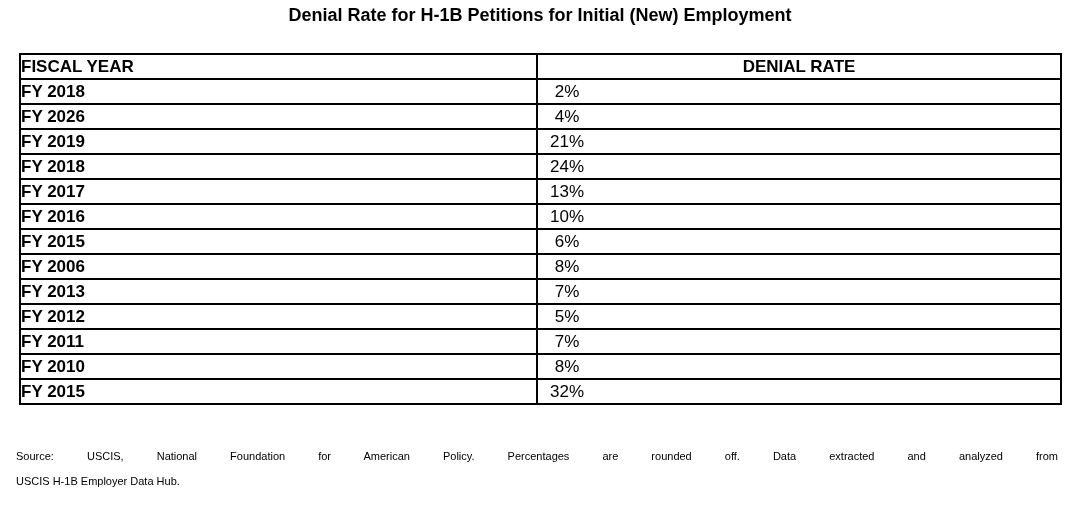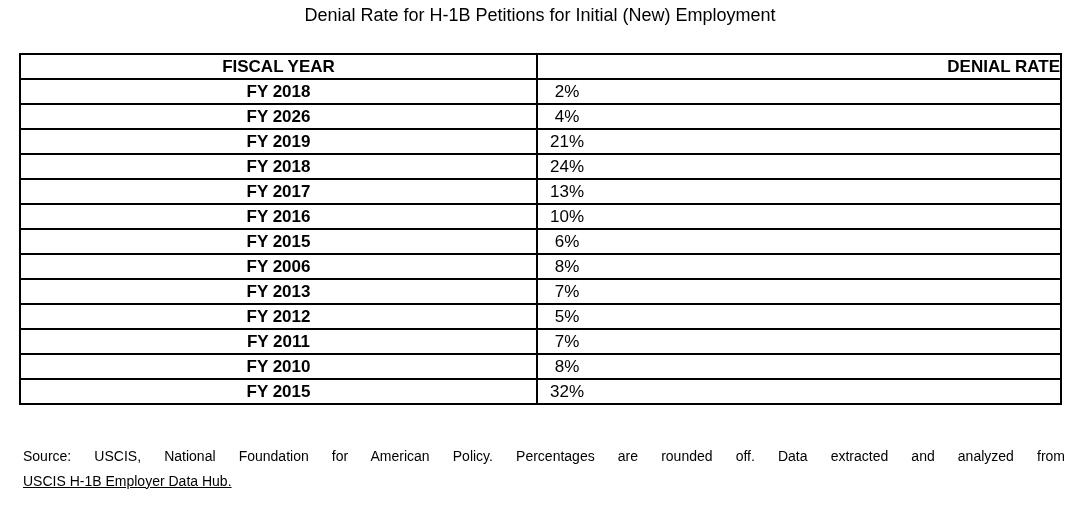--- a/index.html
+++ b/index.html
@@ -14,21 +14,21 @@
     color: #000000;
     font-family: "Liberation Sans", sans-serif;
     overflow: hidden;
   }
   .doc-title {
     position: absolute;
     top: 3px;
     left: 0;
     width: 1080px;
     text-align: center;
-    font-weight: normal;
+    font-weight: bold;
     font-size: 18px;
     line-height: 25px;
   }
   table.data-table {
     position: absolute;
     left: 19px;
     top: 53px;
     width: 1041px;
     border-collapse: collapse;
     table-layout: fixed;
@@ -41,55 +41,54 @@
     padding: 0;
     font-size: 17px;
     vertical-align: middle;
     white-space: nowrap;
     overflow: hidden;
   }
   col.c1 { width: 517px; }
   col.c2 { width: 524px; }
   th.year-header,
   td.year-cell {
-    text-align: center;
+    text-align: left;
     font-weight: bold;
     padding-left: 9px;
   }
   th.rate-header {
-    text-align: right;
+    text-align: center;
     font-weight: bold;
     padding-left: 12px;
   }
   td.rate-cell {
     font-weight: normal;
     text-align: left;
   }
   td.rate-cell .rate-box {
     display: inline-block;
     width: 40px;
     margin-left: 9px;
     text-align: center;
   }
   .source-note {
     position: absolute;
-    left: 23px;
+    left: 16px;
     top: 444px;
     width: 1042px;
-    font-size: 14px;
+    font-size: 11px;
     line-height: 24.5px;
     font-weight: normal;
   }
   .source-note .line-justified {
     text-align: justify;
     text-align-last: justify;
   }
   .source-note .line-plain {
     text-align: left;
-    text-decoration: underline;
   }
 </style>
 </head>
 <body>
 
 <div class="doc-title">Denial Rate for H-1B Petitions for Initial (New) Employment</div>
 
 <table class="data-table">
   <colgroup>
     <col class="c1">

